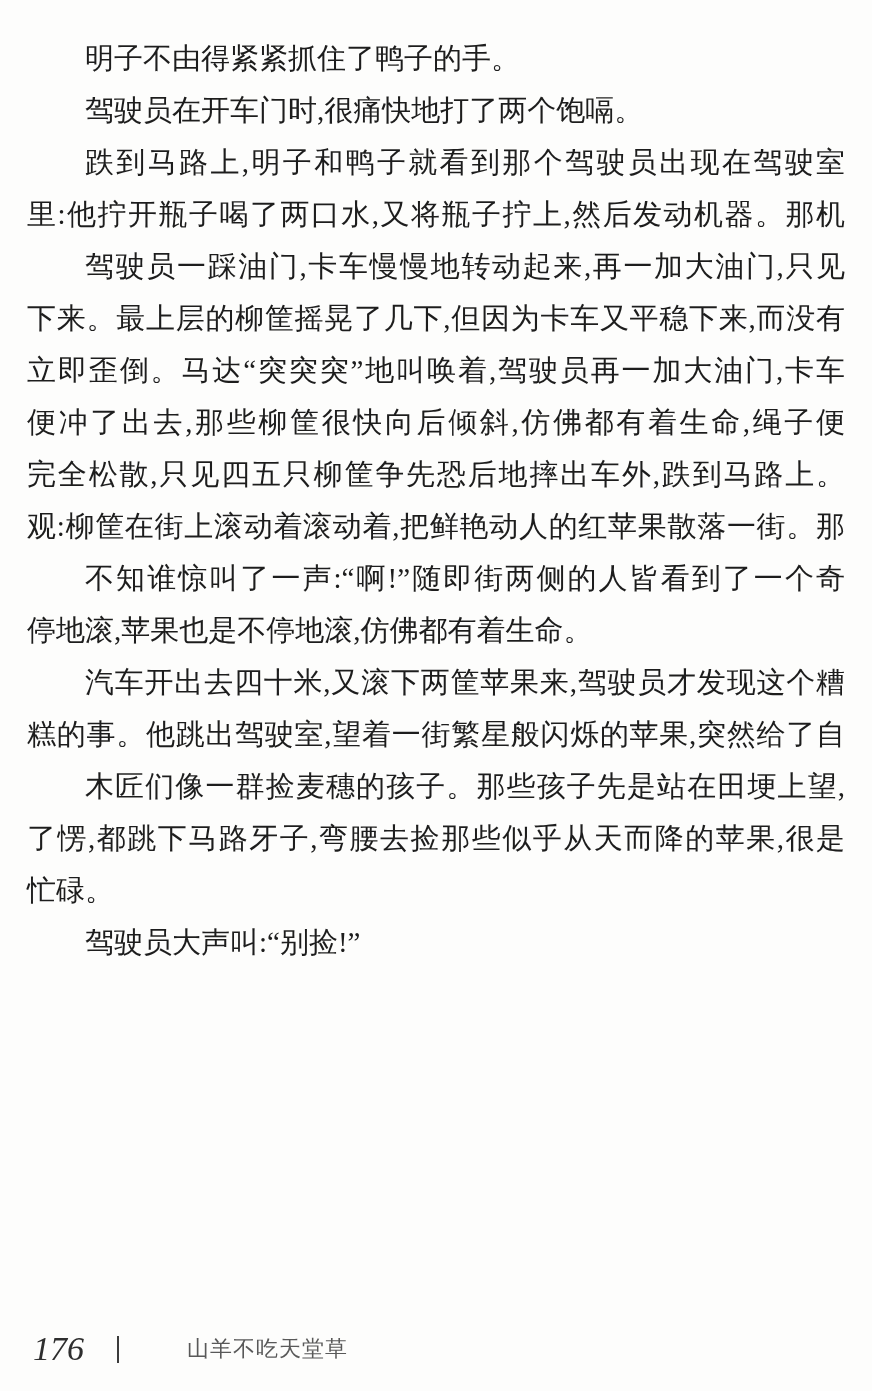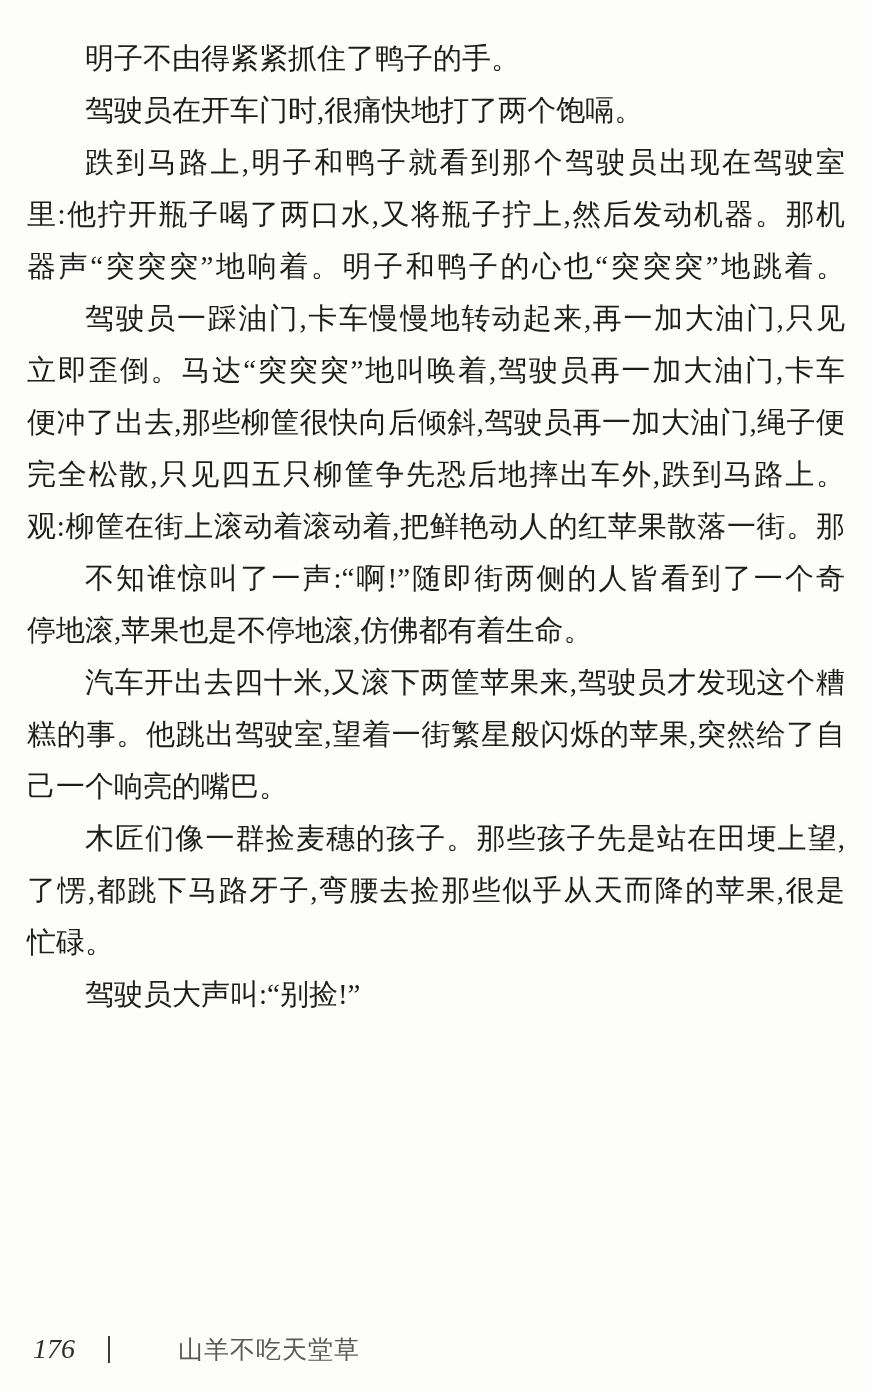--- a/index.html
+++ b/index.html
@@ -42,61 +42,60 @@
     position: absolute;
     left: 33px;
     top: 1330px;
     height: 38px;
     display: flex;
     align-items: center;
   }
   .page-number {
     font-family: "Liberation Serif", "DejaVu Serif", serif;
     font-style: italic;
-    font-size: 28px;
+    font-size: 34px;
     color: #2e2e2e;
     line-height: 38px;
   }
   .footer-sep {
     width: 2px;
     height: 27px;
     background: #3c3c3c;
     margin-left: 33px;
     margin-right: 68px;
   }
   .book-title {
     font-family: "Liberation Sans", "DejaVu Sans", sans-serif;
-    font-size: 25px;
+    font-size: 22px;
     font-weight: 400;
     color: #595959;
     letter-spacing: 1px;
     line-height: 38px;
   }
 </style>
 </head>
 <body>
 
 <div class="page">
 
   <div class="text-block">
       <div class="line indent">明子不由得紧紧抓住了鸭子的手。</div>
       <div class="line indent">驾驶员在开车门时,很痛快地打了两个饱嗝。</div>
       <div class="line indent j">跌到马路上,明子和鸭子就看到那个驾驶员出现在驾驶室</div>
       <div class="line j">里:他拧开瓶子喝了两口水,又将瓶子拧上,然后发动机器。那机</div>
-      <div class="line j">器声“突突突”地响着。明子和鸭子的心也“突突突”地跳着。</div>
       <div class="line indent j">驾驶员一踩油门,卡车慢慢地转动起来,再一加大油门,只见</div>
+      <div class="line j">下来。最上层的柳筐摇晃了几下,但因为卡车又平稳下来,而没有</div>
       <div class="line j">立即歪倒。马达“突突突”地叫唤着,驾驶员再一加大油门,卡车</div>
-      <div class="line j">便冲了出去,那些柳筐很快向后倾斜,驾驶员再一加大油门,绳子便</div>
+      <div class="line j">便冲了出去,那些柳筐很快向后倾斜,仿佛都有着生命,绳子便</div>
       <div class="line j">完全松散,只见四五只柳筐争先恐后地摔出车外,跌到马路上。</div>
       <div class="line j">观:柳筐在街上滚动着滚动着,把鲜艳动人的红苹果散落一街。那</div>
       <div class="line indent j">不知谁惊叫了一声:“啊!”随即街两侧的人皆看到了一个奇</div>
       <div class="line">停地滚,苹果也是不停地滚,仿佛都有着生命。</div>
       <div class="line indent j">汽车开出去四十米,又滚下两筐苹果来,驾驶员才发现这个糟</div>
       <div class="line j">糕的事。他跳出驾驶室,望着一街繁星般闪烁的苹果,突然给了自</div>
-      <div class="line">己一个响亮的嘴巴。</div>
       <div class="line indent j">木匠们像一群捡麦穗的孩子。那些孩子先是站在田埂上望,</div>
       <div class="line j">了愣,都跳下马路牙子,弯腰去捡那些似乎从天而降的苹果,很是</div>
       <div class="line">忙碌。</div>
       <div class="line indent">驾驶员大声叫:“别捡!”</div>
     </div>
 
   <div class="footer">
     <span class="page-number">176</span>
     <span class="footer-sep"></span>
     <span class="book-title">山羊不吃天堂草</span>

